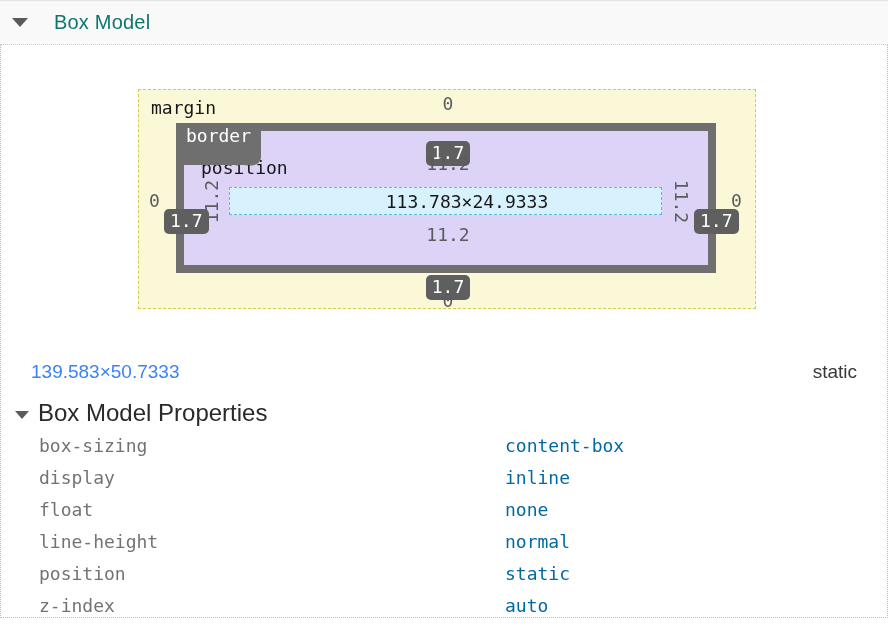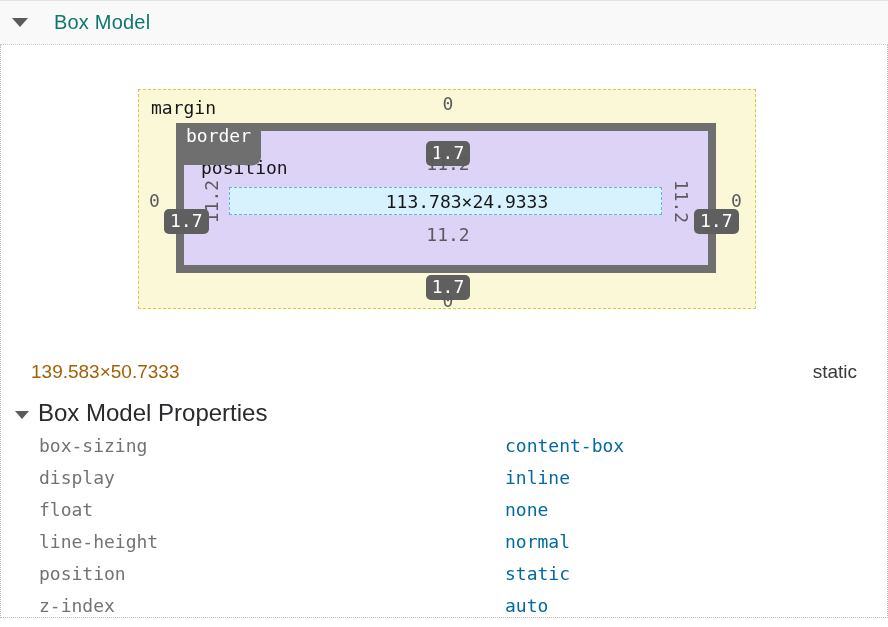--- a/index.html
+++ b/index.html
@@ -62,21 +62,21 @@
     display:inline-block; min-width:36px; padding:0 6px 2px;
     background:#5f5f5f; color:#fff; border-radius:5px;
     font-size:18px; line-height:23px; text-align:center; cursor:text;margin-top:20px;
   }
   .badge.abs { position:absolute; z-index:3; }
   .v-rot { width:44px; text-align:center; }
   .rot-left  { transform:rotate(-90deg); }
   .rot-right { transform:rotate(90deg); }
 
   
-  .element-size { position:absolute; left:30px; top:316px; font-size:19px; color:#a16207; }
+  .element-size { position:absolute; left:30px; top:316px; font-size:19px; color:#3b82f6; }
   .element-position { position:absolute; right:30px; top:316px; font-size:19px; color:#38383d; }
 
   
   .props-header { position:absolute; left:14px; top:354px; display:flex; align-items:center; }
   .props-header .twisty {
     border-left-width:7px; border-right-width:7px; border-top-width:8px;
     margin-top:3px;
   }
   .props-title { margin-left:9px; font-size:24px; color:#2a2a2e; }
 

